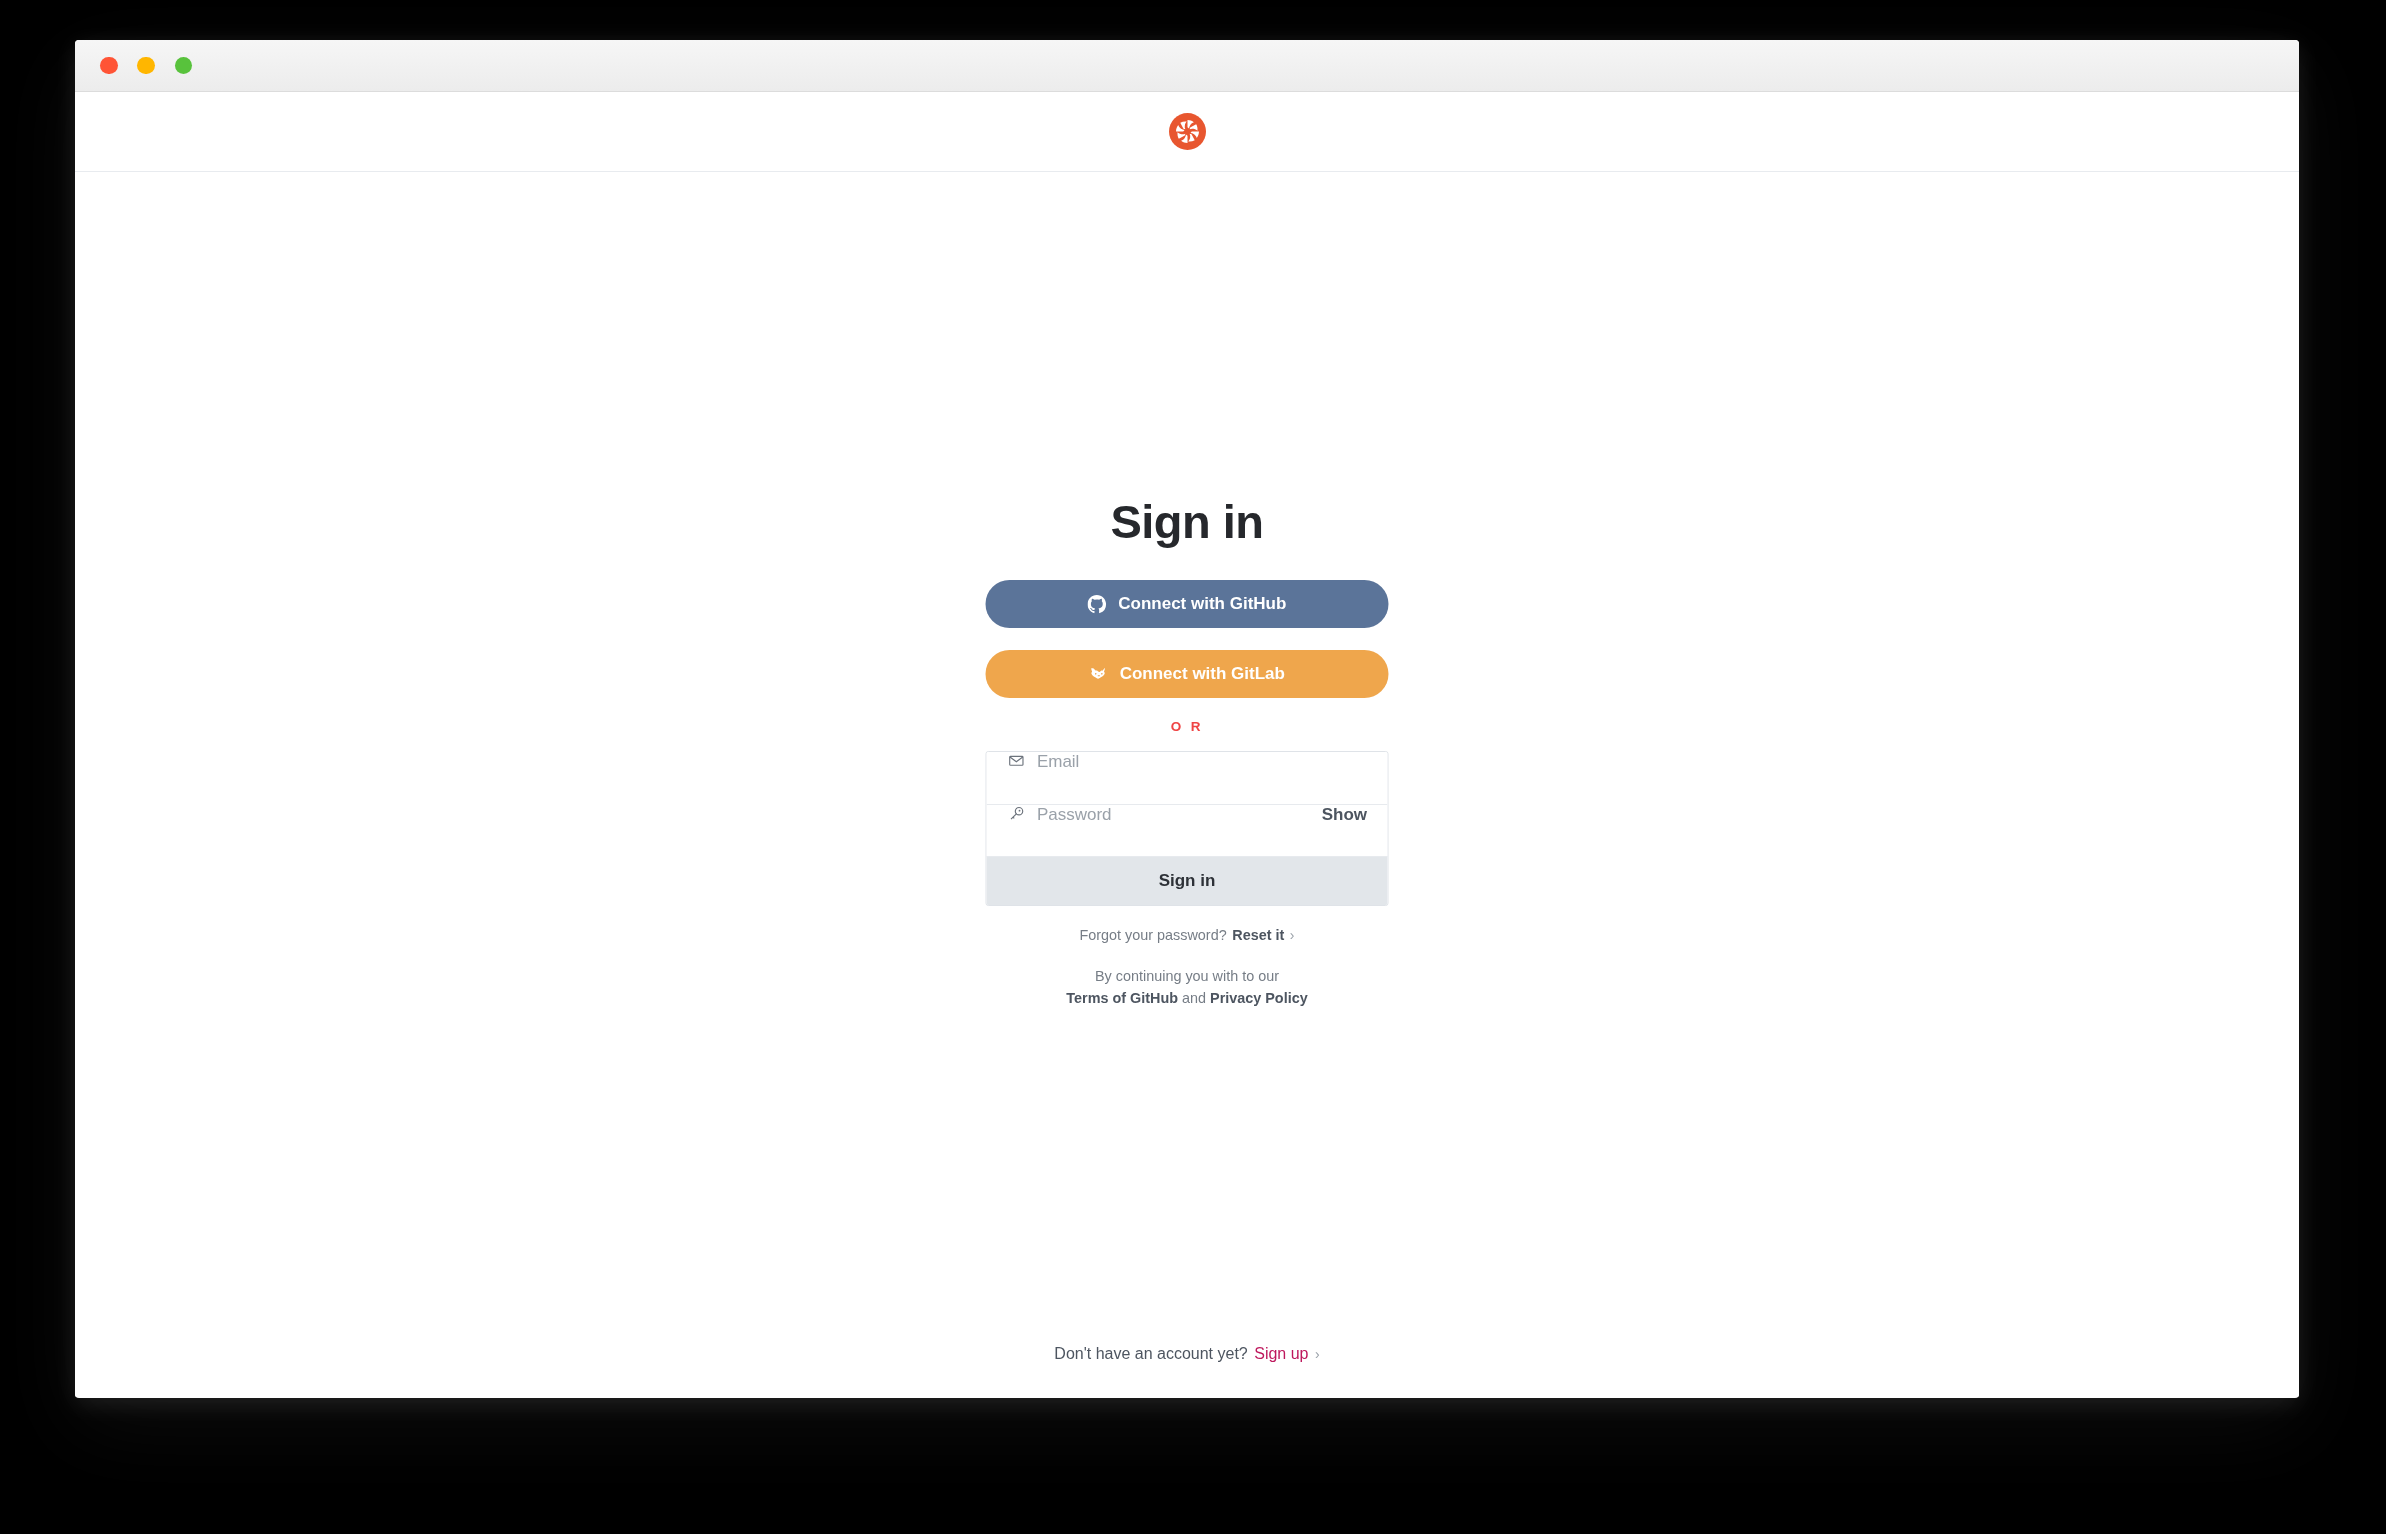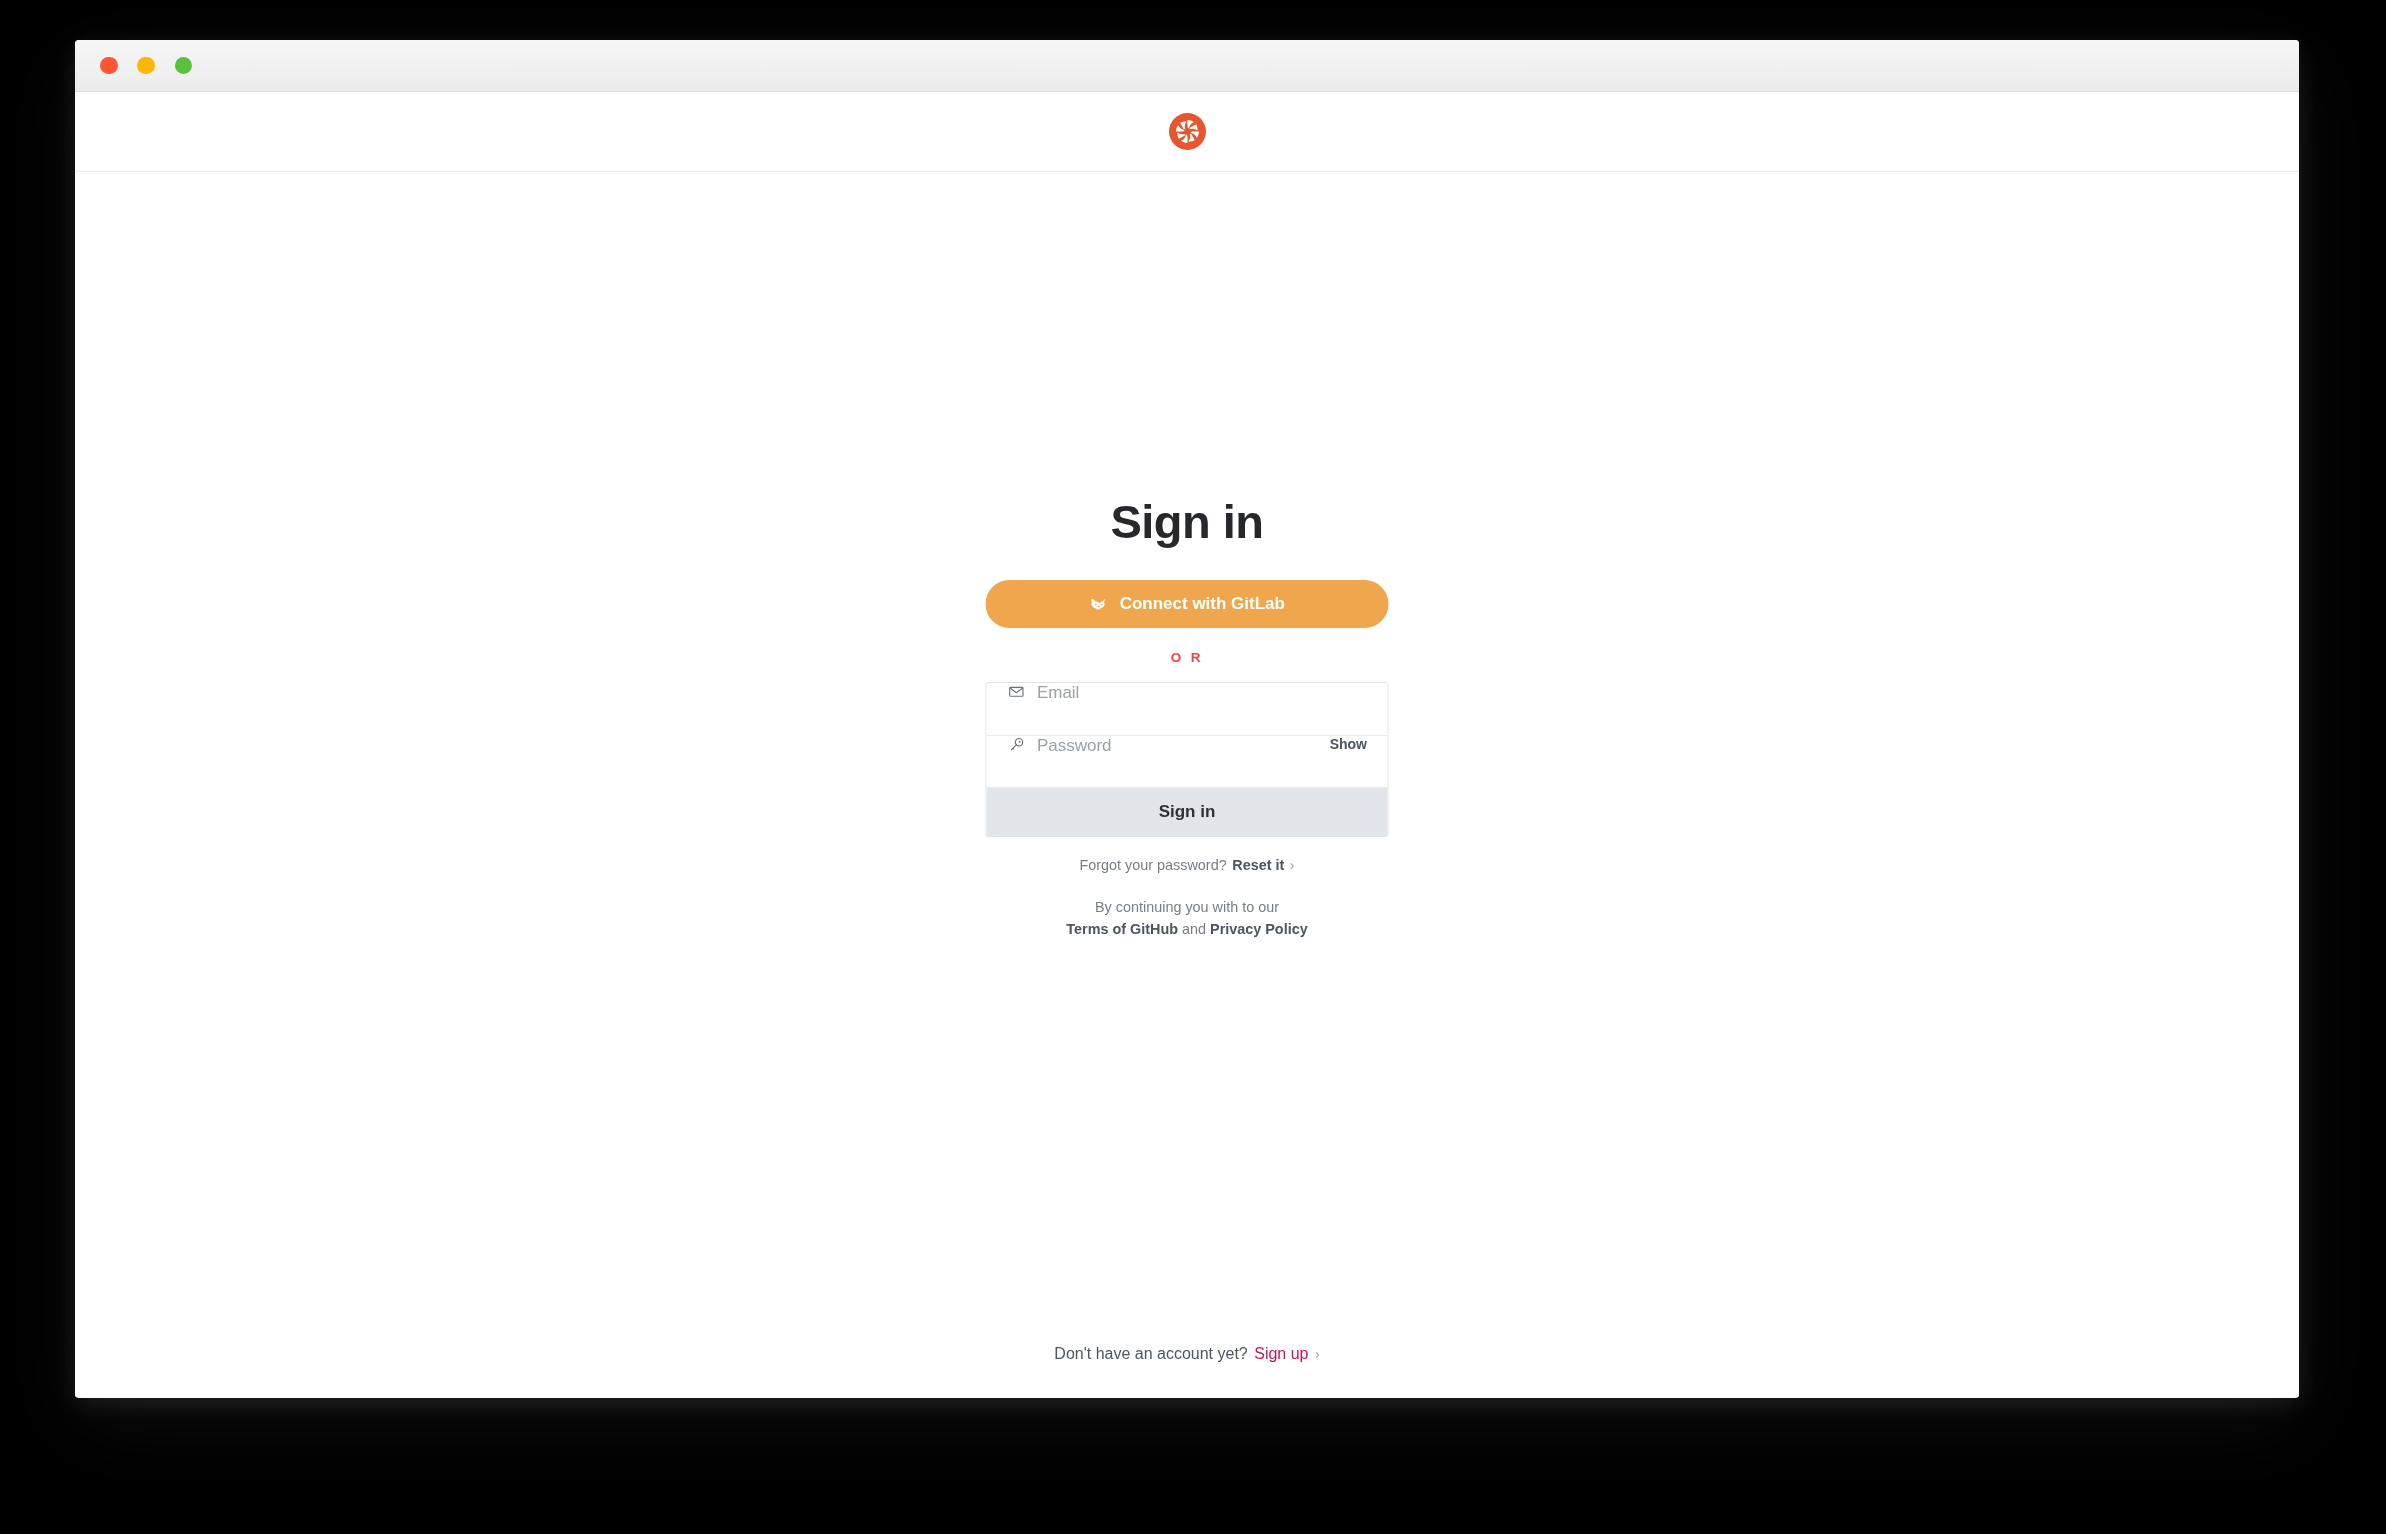--- a/index.html
+++ b/index.html
@@ -161,21 +161,21 @@
     font-family: "Liberation Sans", sans-serif;
     font-size: 17px;
     color: #3d434b;
     padding: 0 0 0 7.5px;
   }
   .field-input::placeholder { color: #9aa1a9; opacity: 1; }
   .show-toggle {
     border: none;
     background: transparent;
     font-family: "Liberation Sans", sans-serif;
-    font-size: 14px;
+    font-size: 17px;
     font-weight: 700;
     color: #4d5560;
     cursor: pointer;
     padding: 0 0 0 9.3px;
     flex: none;
   }
   .signin-submit {
     width: 100%;
     height: 49px;
     border: none;
@@ -256,20 +256,34 @@
       <circle cx="20" cy="20" r="2.6" fill="#e8562f"></circle>
     </svg>
   </div>
 
   <div class="page">
 
     <div class="center-col">
 
       <h1 class="title">Sign in</h1>
 
+      <button class="provider-btn btn-github">
+        <span>
+          <svg width="18.6" height="18.6" viewBox="0 0 16 16" fill="#ffffff">
+            <path d="M8 0C3.58 0 0 3.58 0 8c0 3.54 2.29 6.53 5.47 7.59.4.07.55-.17.55-.38
+              0-.19-.01-.82-.01-1.49-2.01.37-2.53-.49-2.69-.94-.09-.23-.48-.94-.82-1.13-.28-.15-.68-.52-.01-.53.63-.01
+              1.08.58 1.23.82.72 1.21 1.87.87 2.33.66.07-.52.28-.87.51-1.07-1.78-.2-3.64-.89-3.64-3.95
+              0-.87.31-1.59.82-2.15-.08-.2-.36-1.02.08-2.12 0 0 .67-.21 2.2.82a7.4 7.4 0 0 1 2-.27c.68 0
+              1.36.09 2 .27 1.53-1.04 2.2-.82 2.2-.82.44 1.1.16 1.92.08 2.12.51.56.82 1.27.82 2.15 0 3.07-1.87
+              3.75-3.65 3.95.29.25.54.73.54 1.48 0 1.07-.01 1.93-.01 2.2 0 .21.15.46.55.38A8.01 8.01 0 0 0 16
+              8c0-4.42-3.58-8-8-8z"></path>
+          </svg>
+        </span>
+        <span>Connect with GitHub</span>
+      </button>
 
 
       <button class="provider-btn btn-gitlab">
         <span>
           <svg width="18.6" height="18.6" viewBox="0 0 20 20" fill="#ffffff">
             <path d="M2.2 4.6c-.3 0-.5.3-.4.6l1 3.2c-.5.4-.8.9-.8 1.5 0 1.6 2.2 3.2 4.1 4.4
               1.3.8 2.4 1.4 2.9 1.6.1.1.3.1.4 0 .5-.2 1.6-.8 2.9-1.6 1.9-1.2 4.1-2.8
               4.1-4.4 0-.6-.3-1.1-.8-1.5l1-3.2c.1-.3-.1-.6-.4-.6-.2 0-.3.1-.4.2l-1.7
               2.4c-.6-.3-1.3-.2-1.8.2l-1.2 1c-.3.3-.8.3-1.2 0l-1.2-1c-.5-.4-1.2-.5-1.8-.2L4.3
               4.8c-.1-.1-.2-.2-.4-.2h-1.7zm4.5 5.1c.5 0 .9.4.9.9s-.4.9-.9.9-.9-.4-.9-.9.4-.9.9-.9zm6.6

